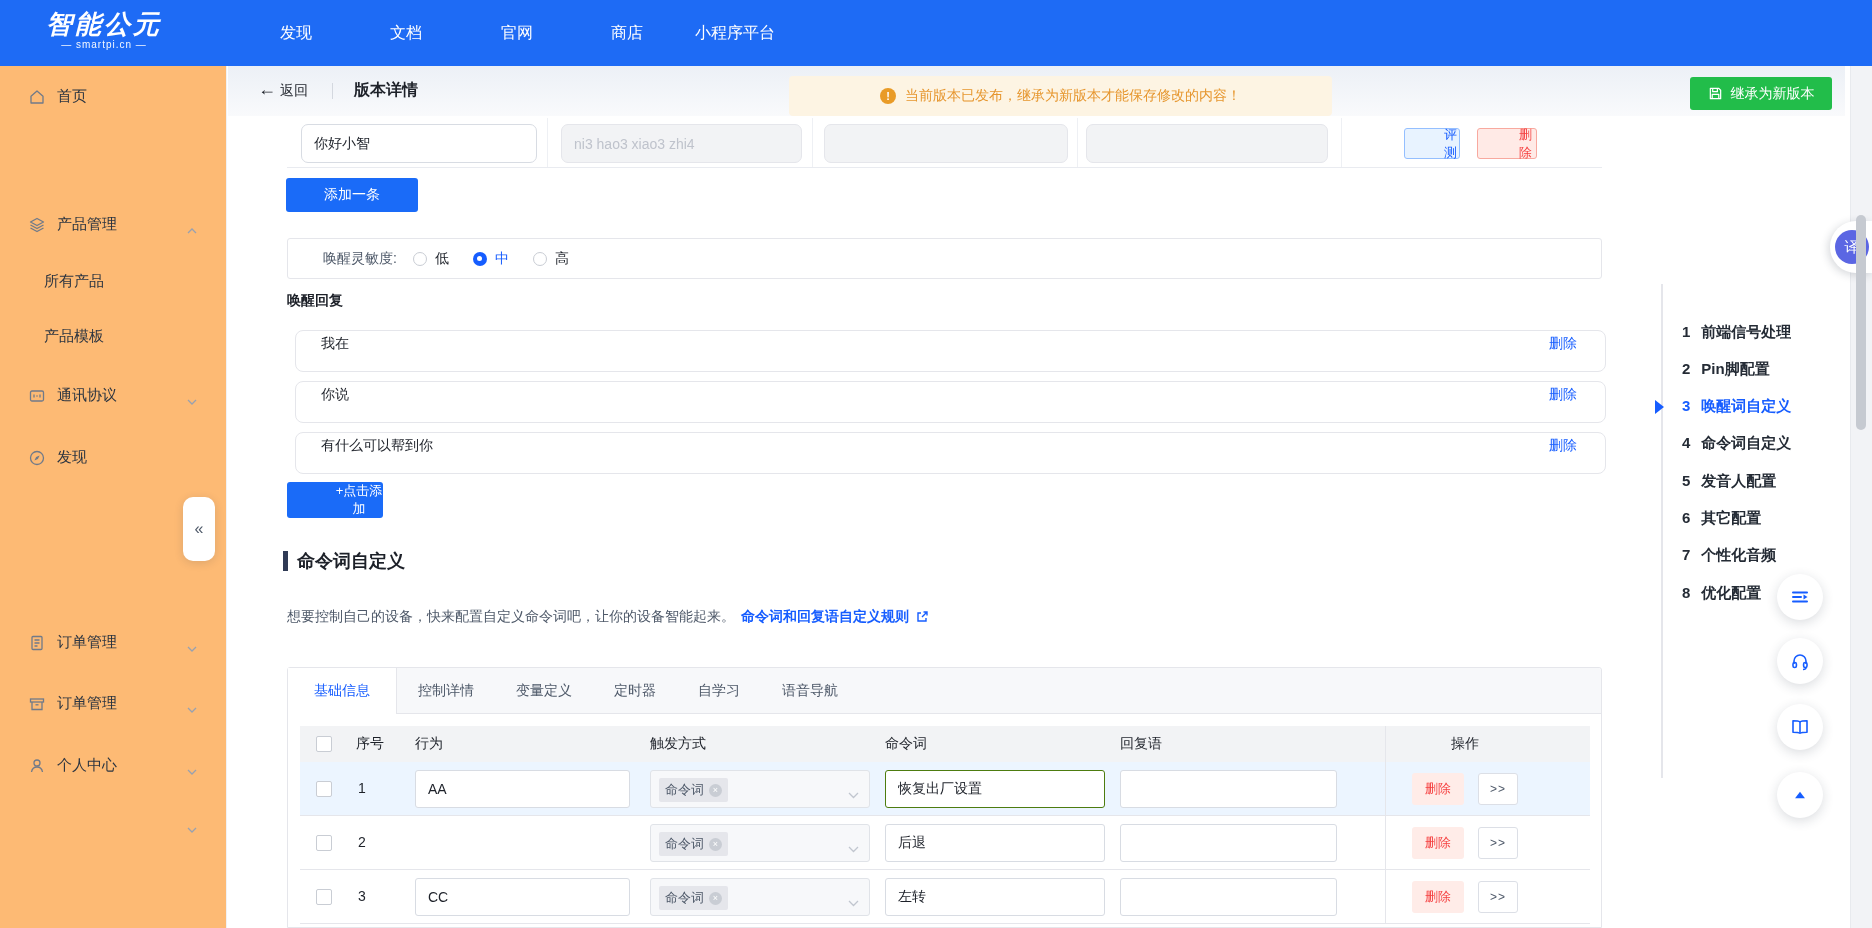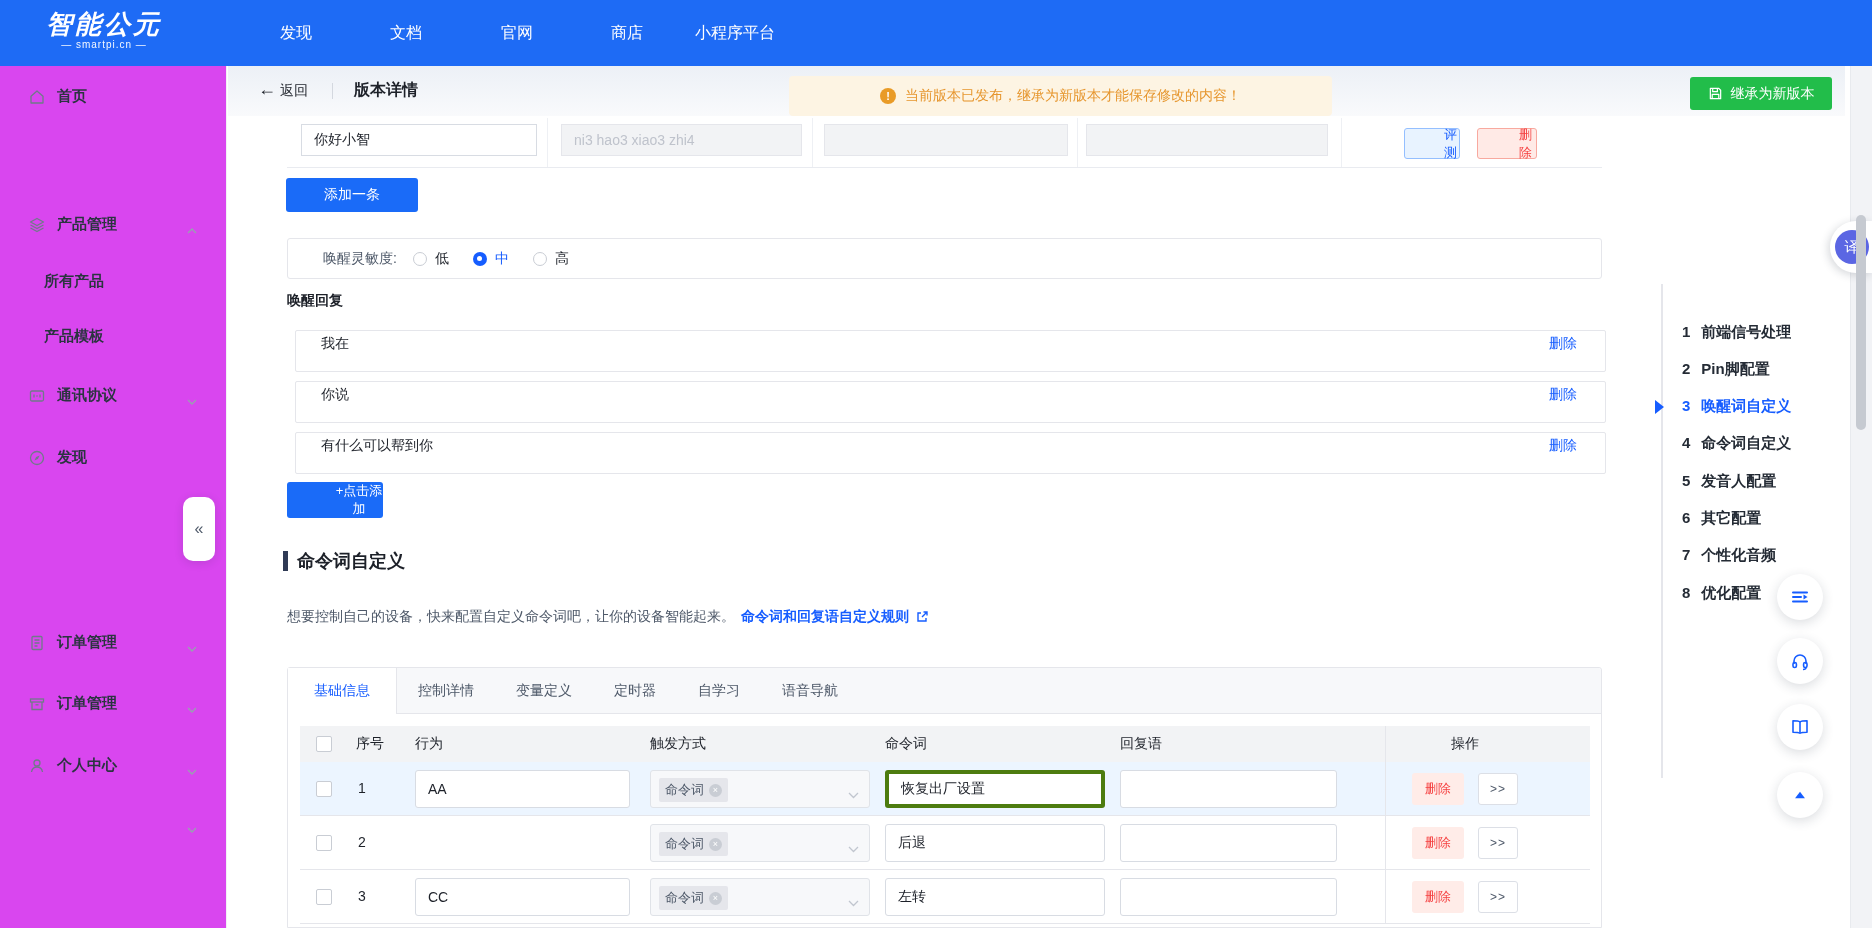--- a/index.html
+++ b/index.html
@@ -12,21 +12,21 @@
 
   
   .hdr { position:absolute; left:0; top:0; width:1872px; height:66px; background:#1e6bf5; z-index:6; }
   .logo { position:absolute; left:46px; top:9px; text-align:center; color:#fff; cursor:pointer; }
   .logo-title { font-size:26px; font-weight:800; letter-spacing:3px; line-height:30px; font-style:italic; }
   .logo-sub { font-size:10px; letter-spacing:1px; opacity:.95; }
   .hnav-item { position:absolute; top:0; height:66px; display:flex; align-items:center; color:#fff; font-size:16px; cursor:pointer; }
   .huser { position:absolute; top:0; right:0; height:66px; }
 
   
-  .sb { position:absolute; left:0; top:66px; width:227px; height:862px; background:#d946ef; border-right:1px solid #f0f1f4; z-index:3;font-weight:bold; }
+  .sb { position:absolute; left:0; top:66px; width:227px; height:862px; background:#fdba74; border-right:1px solid #f0f1f4; z-index:3; }
   .sb-item { position:absolute; left:0; width:227px; height:40px; cursor:pointer; font-size:15px; color:#2b3440; }
   .sb-ico { position:absolute; left:28px; top:11px; width:18px; height:18px; color:#707a89; }
   .sb-lab { position:absolute; left:57px; top:10px; }
   .sb-lab.sub { left:44px; }
   .sb-chev { position:absolute; left:187px; top:15px; color:#98a1b0; }
   .collapse { position:absolute; left:183px; top:497px; width:32px; height:64px; background:#fff; border-radius:10px;
     box-shadow:0 2px 10px rgba(31,45,61,.14); display:flex; align-items:center; justify-content:center;
     font-size:16px; color:#4e5969; z-index:5; cursor:pointer; }
 
   
@@ -38,21 +38,21 @@
   .page-title { position:absolute; left:126px; top:14px; font-size:16px; font-weight:600; }
   .warn { position:absolute; left:789px; top:76px; width:543px; height:40px; background:#fdf4e3; border-radius:4px;
     display:flex; align-items:center; justify-content:center; gap:9px; color:#e6962e; z-index:4; }
   .warn-ico { width:16px; height:16px; border-radius:50%; background:#e99b27; color:#fff; font-size:11px; font-weight:700;
     display:flex; align-items:center; justify-content:center; }
   .btn-green { position:absolute; left:1690px; top:77px; width:142px; height:33px; background:#22bd4a; border:none;
     border-radius:3px; color:#fff; font-size:14px; display:flex; align-items:center; justify-content:center; gap:8px;
     cursor:pointer; z-index:4; font-family:inherit; }
 
   
-  .inp { position:absolute; height:32px; border:1px solid #d8dce3; border-radius:0; background:#fff;
+  .inp { position:absolute; height:39px; border:1px solid #d8dce3; border-radius:7px; background:#fff;
     font-size:14px; padding:0 12px; color:#1d2129; font-family:inherit; outline:none; }
   .inp.dis { background:#f2f3f5; border-color:#e5e6eb; color:#bfc3cc; }
   .inp.dis::placeholder { color:#bfc3cc; }
   .vline { position:absolute; top:118px; width:1px; height:49px; background:#eef0f4; }
   .rowsep { position:absolute; left:287px; top:167px; width:1315px; height:1px; background:#e9ebf0; }
   .btn-mini { position:absolute; height:31px; border-radius:3px; font-size:13px; font-family:inherit; cursor:pointer;
     display:flex; align-items:center; justify-content:center;padding-left:37px; }
   .btn-eval { left:1404px; top:128px; width:56px; background:#e8f3ff; border:1px solid #94bfff; color:#165dff; }
   .btn-delt { left:1477px; top:128px; width:60px; background:#ffeae6; border:1px solid #f8a99f; color:#f53f3f; }
   .btn-blue { background:#1a6bf8; border:none; color:#fff; border-radius:3px; cursor:pointer;
@@ -64,21 +64,21 @@
   .sens { position:absolute; left:287px; top:238px; width:1315px; height:41px; border:1px solid #e5e6eb;
     border-radius:3px; background:#fff; display:flex; align-items:center; padding-left:35px; }
   .sens-lab { color:#4e5969; margin-right:16px; }
   .radio-opt { display:flex; align-items:center; gap:8px; margin-right:24px; cursor:pointer; }
   .radio { width:14px; height:14px; border-radius:50%; border:1px solid #c9cdd4; background:#fff; position:relative; }
   .radio.on { border:none; background:#165dff; }
   .radio.on::after { content:""; position:absolute; left:4.5px; top:4.5px; width:5px; height:5px; border-radius:50%; background:#fff; }
   .radio-opt .on-lab { color:#165dff; }
 
   .wake-title { position:absolute; left:287px; top:292px; font-weight:700; }
-  .reply-row { position:absolute; left:295px; width:1311px; height:42px; border:1px solid #e5e6eb; border-radius:2px;
+  .reply-row { position:absolute; left:295px; width:1311px; height:42px; border:1px solid #e5e6eb; border-radius:8px;
     background:#fff; display:flex; align-items:center; justify-content:space-between; padding:0 28px 15px 25px; }
   .link-blue { color:#165dff; cursor:pointer; }
 
   .sec-bar { position:absolute; left:283px; top:551px; width:5px; height:20px; background:#2f3a55; }
   .sec-title { position:absolute; left:297px; top:549px; font-size:18px; font-weight:700; }
   .desc { position:absolute; left:287px; top:608px; color:#4e5969; display:flex; align-items:center; gap:6px; }
   .desc .rules { font-weight:700; }
 
   
   .tabcard { position:absolute; left:287px; top:667px; width:1315px; height:261px; border:1px solid #e5e6eb;
@@ -92,21 +92,21 @@
   .trow { position:absolute; left:0; width:1290px; height:54px; border-bottom:1px solid #e5e6eb; background:#fff; }
   .trow.sel { background:#ecf5ff; }
   .cb { position:absolute; left:16px; width:16px; height:16px; border:1px solid #c9cdd4; border-radius:2px; background:#fff; cursor:pointer; }
   .thead .cb { top:10px; }
   .trow .cb { top:19px; }
   .idx { position:absolute; left:58px; top:18px; }
   .tin { position:absolute; top:8px; height:38px; border:1px solid #d8dce3; border-radius:3px; background:#fff;
     font-size:14px; padding:0 12px; color:#1d2129; font-family:inherit; outline:none; }
   .tin.behav { left:115px; width:215px; }
   .tin.cmd { left:585px; width:220px; }
-  .tin.cmd.err { border:4px solid #4d7c0f; }
+  .tin.cmd.err { border:1px solid #4d7c0f; }
   .tin.reply { left:820px; width:217px; }
   .tsel { position:absolute; left:350px; top:8px; width:220px; height:38px; background:#f7f8fa; border:1px solid #e0e3e8;
     border-radius:3px; cursor:pointer; }
   .tag { position:absolute; left:8px; top:7px; height:24px; background:#e5e6eb; border-radius:2px; display:flex;
     align-items:center; gap:5px; padding:0 6px; font-size:13px; color:#4e5969; }
   .tag-x { width:13px; height:13px; border-radius:50%; background:#c9cdd4; color:#fff; font-size:9px; line-height:13px;
     text-align:center; cursor:pointer; }
   .caret { position:absolute; right:10px; top:15px; color:#c1c6cf; }
   .act-del { position:absolute; left:1112px; top:11px; width:52px; height:32px; background:#ffece8; border:none;
     border-radius:3px; color:#f53f3f; font-size:13px; cursor:pointer; font-family:inherit; }

